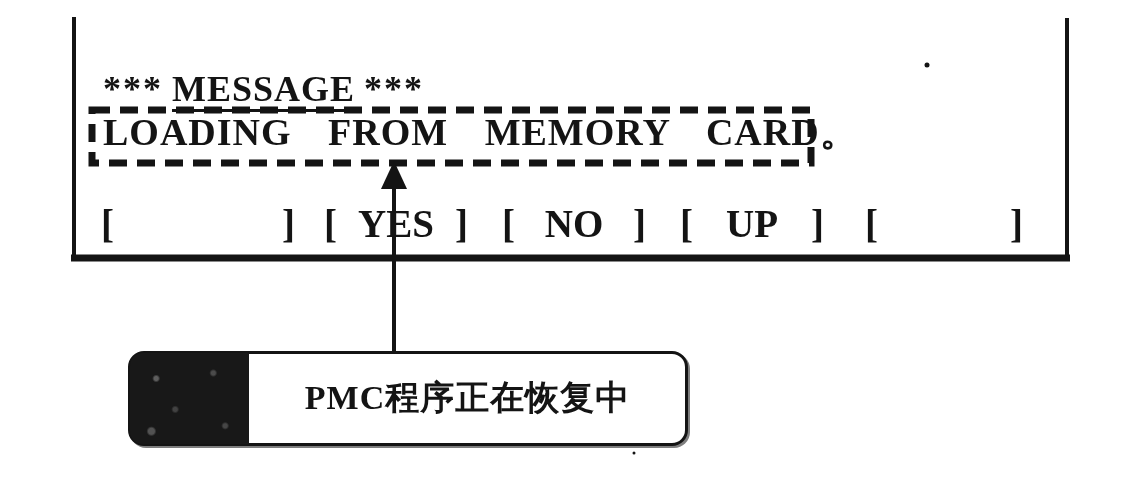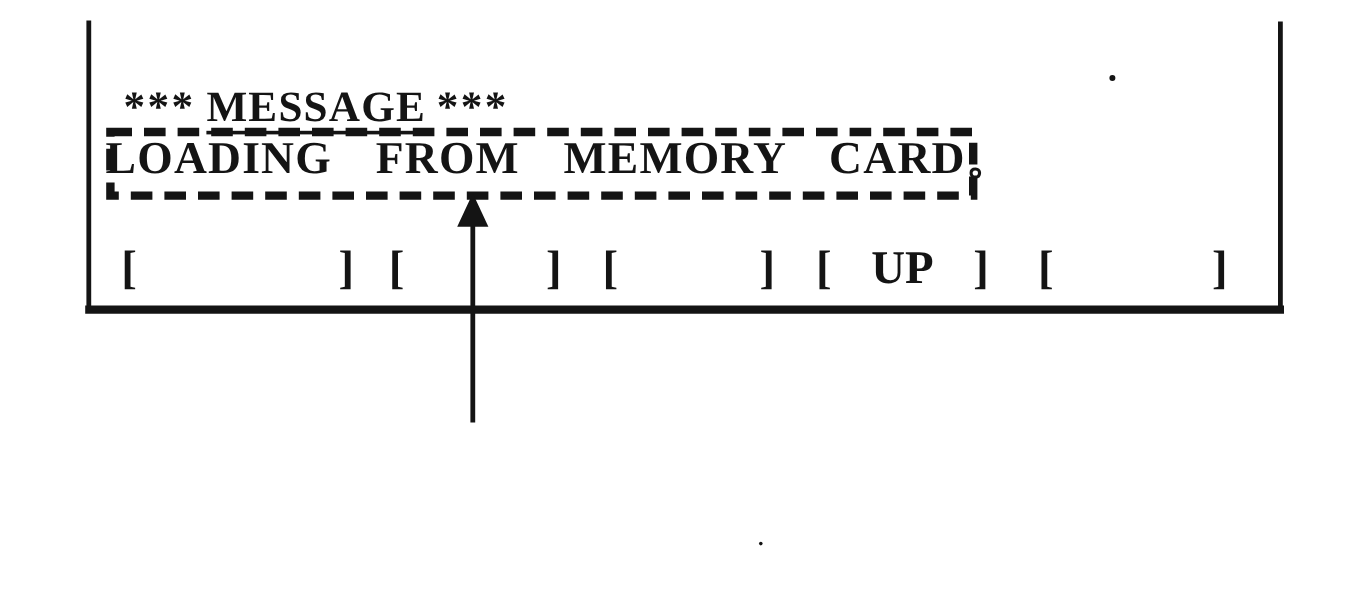--- a/index.html
+++ b/index.html
@@ -25,21 +25,21 @@
 
   .txt { position: absolute; z-index: 2; white-space: nowrap; font-weight: bold; color: var(--ink); }
 
   
   .title { left: 103px; top: 70px; font-size: 36px; line-height: 38px; letter-spacing: 1px; }
   .title .stars { letter-spacing: 2px; }
   .title .title-word { margin: 0 9px; border-bottom: 3px solid var(--ink); padding-bottom: 0px; }
 
   
   .message-line {
-    left: 88px; top: 112px;
+    left: 103px; top: 112px;
     font-size: 38px; line-height: 40px;
     letter-spacing: 1px;
     word-spacing: 26px;
   }
 
   
   .softkey {
     position: absolute; z-index: 2;
     top: 204px;
     display: flex;
@@ -114,30 +114,36 @@
   </div>
 
   <div class="txt message-line">LOADING FROM MEMORY CARD。</div>
 
   <div class="softkey sk-select">
     <span>[</span>
     <span>]</span>
   </div>
   <div class="softkey sk-yes">
     <span>[</span>
+    <span>YES</span>
     <span>]</span>
   </div>
   <div class="softkey sk-no">
     <span>[</span>
+    <span>NO</span>
     <span>]</span>
   </div>
   <div class="softkey sk-up">
     <span>[</span>
     <span>UP</span>
     <span>]</span>
   </div>
   <div class="softkey sk-down">
     <span>[</span>
     <span>]</span>
   </div>
 
+  <div class="callout">
+    <div class="callout-block"></div>
+    <div class="callout-label">PMC程序正在恢复中</div>
+  </div>
 
 </div>
 
 </body></html>

